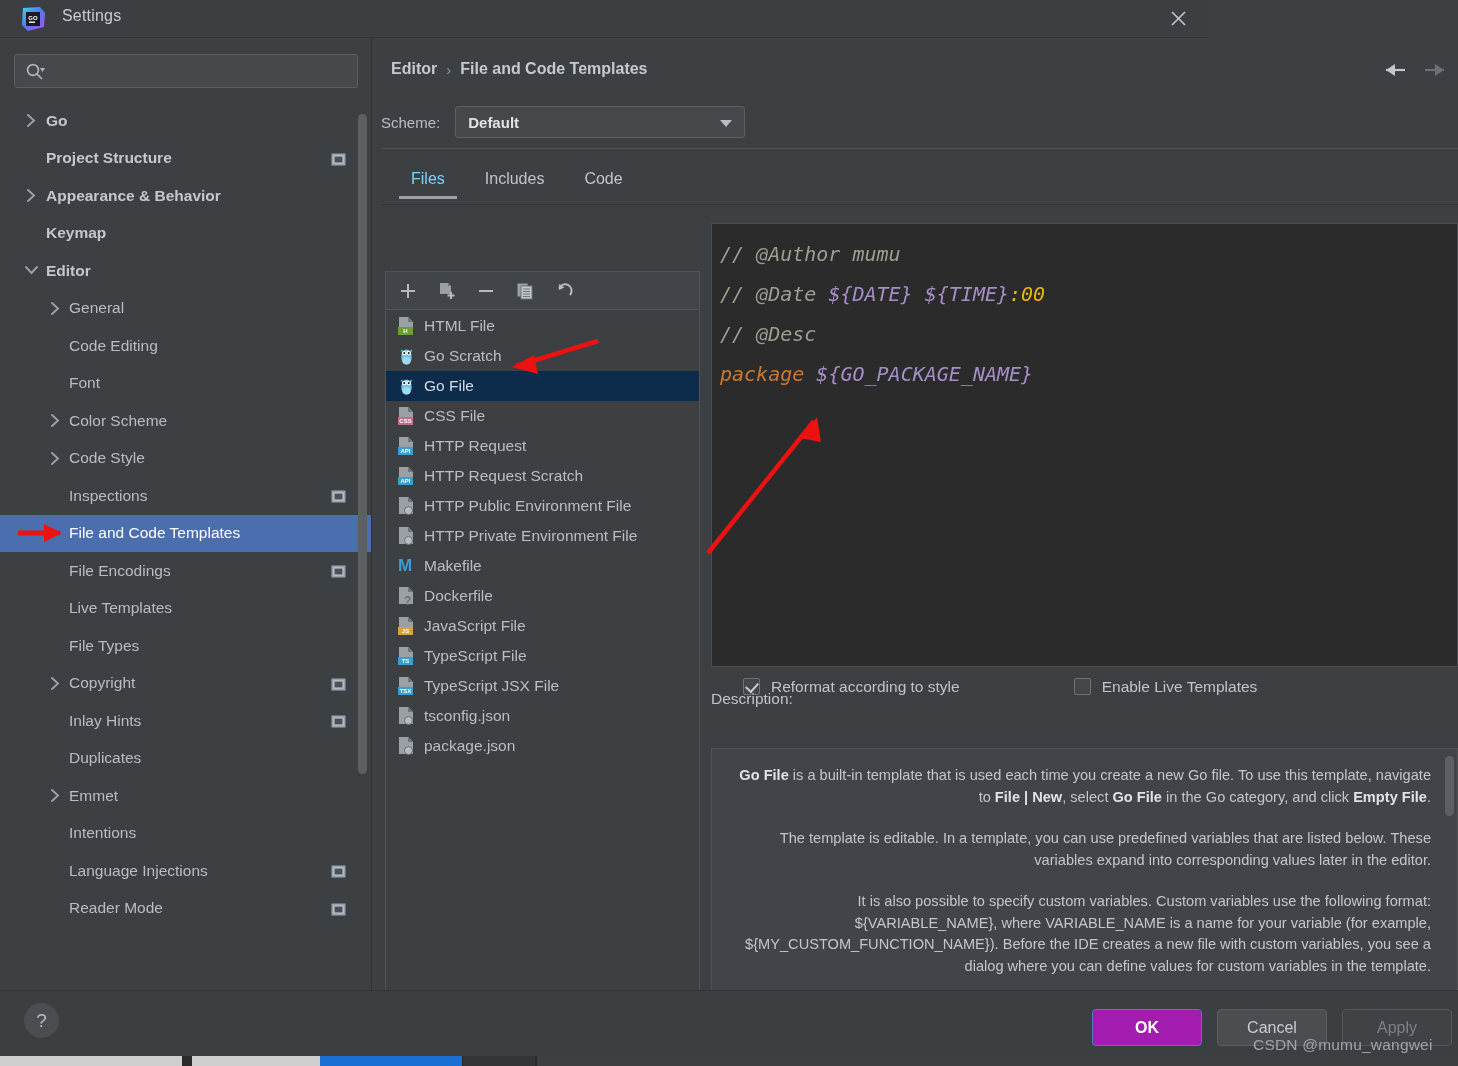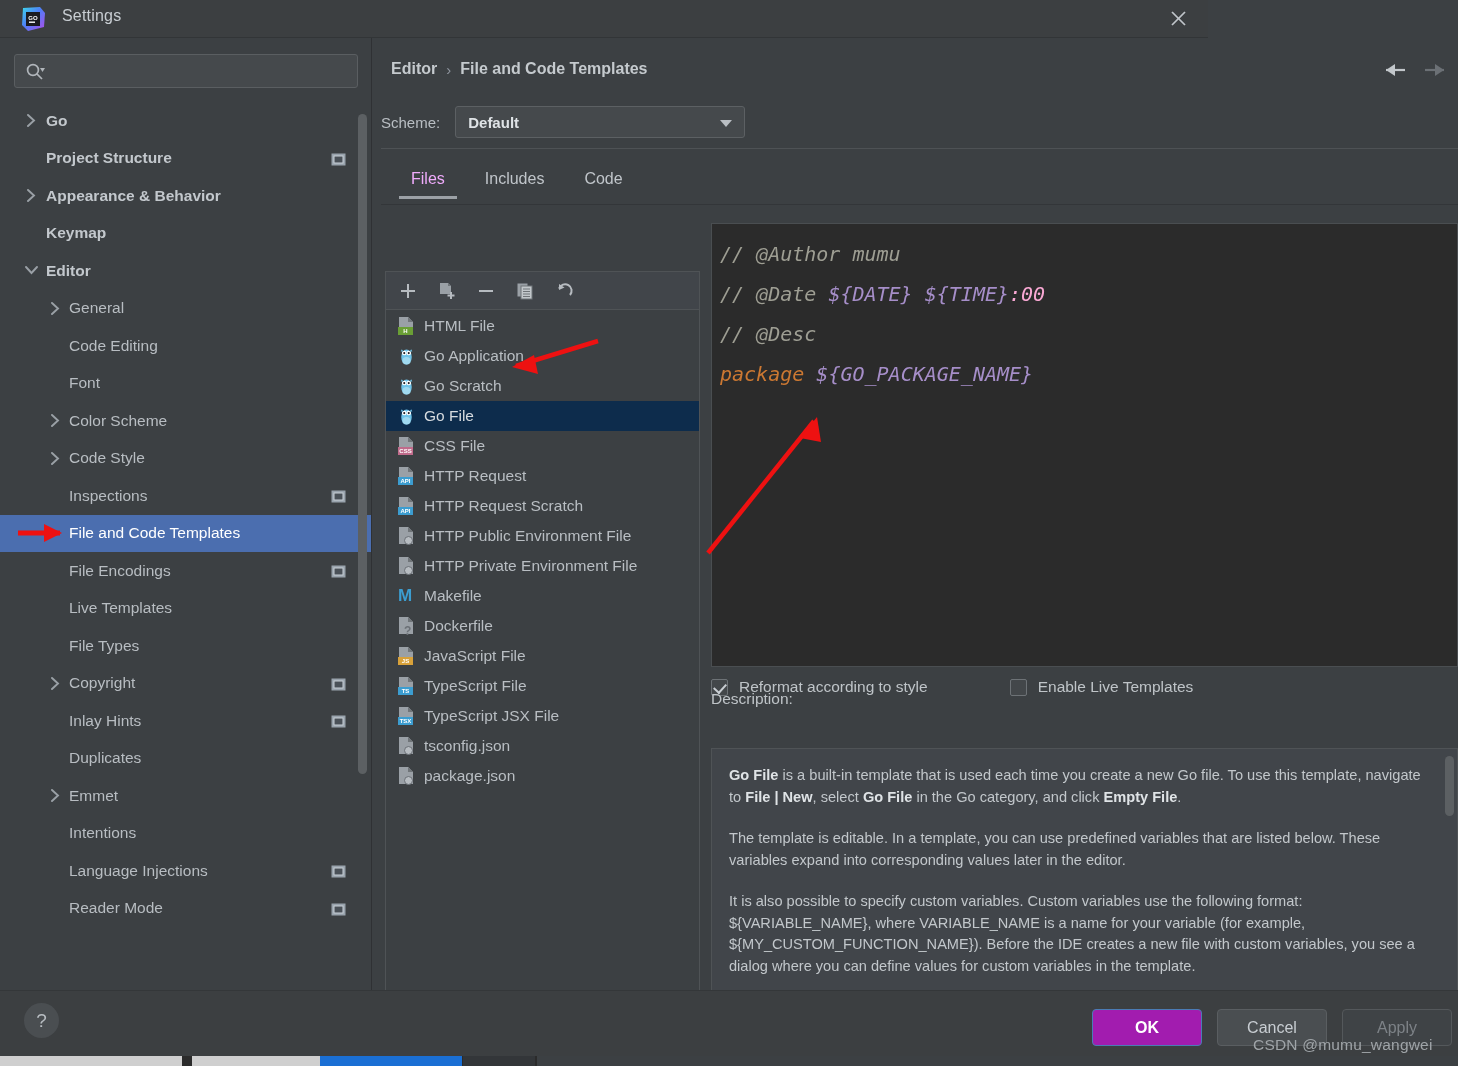--- a/index.html
+++ b/index.html
@@ -136,21 +136,21 @@
     position: absolute; left: 8px; top: 110px; width: 1077px; height: 1px;
     background: #4e5255;
   }
 
   
   #tabs { position: absolute; left: 18px; top: 126px; display: flex; }
   .tab {
     padding: 6px 20px 11px 20px;
     font-size: 16px; color: #c0c5ca; cursor: pointer; position: relative;
   }
-  .tab.active { color: #f0abfc; }
+  .tab.active { color: #7dd3fc; }
   .tab.active::after {
     content: ""; position: absolute; left: 8px; right: 8px; bottom: 0;
     height: 3px; background: #9ca1a6;
   }
   #tabs-underline {
     position: absolute; left: 8px; top: 166px; width: 1077px; height: 1px;
     background: #333639;
   }
 
   
@@ -229,25 +229,25 @@
     overflow: hidden;
   }
   .code-line {
     font-family: "DejaVu Sans Mono", monospace;
     font-size: 20px; line-height: 40px;
     white-space: pre; color: #a0a0a0; font-style: italic;
   }
   .c-comment { color: #9e9e93; }
   .c-var     { color: #a68ec9; }
   .c-kw      { color: #cc7832; }
-  .c-plain   { color: #f9a8d4; }
+  .c-plain   { color: #eab308; }
 
   
   #opt-row { position: absolute; left: 338px; top: 640px; display: flex; }
-  .cbx { display: flex; align-items: center; cursor: pointer; }
+  .cbx { display: flex; align-items: flex-start; cursor: pointer; margin-left: 32px; }
   .cbx .box {
     width: 17px; height: 17px;
     border: 1px solid #6d7276; background: #43474a;
     border-radius: 2px; margin-right: 11px;
     position: relative; flex: 0 0 17px;
   }
   .cbx .box.checked::after {
     content: ""; position: absolute;
     left: 4px; top: 1px; width: 6px; height: 10px;
     border-right: 2px solid #c8cdd2; border-bottom: 2px solid #c8cdd2;
@@ -260,21 +260,21 @@
     font-size: 15.5px; color: #bfc4c8;
   }
   #desc-panel {
     position: absolute; left: 338px; top: 710px; width: 747px; height: 263px;
     background: #41454a;
     border: 1px solid #4f5356;
     overflow: hidden;
   }
   #desc-body {
     padding: 16px 26px 0 17px;
-    font-size: 14.6px; line-height: 21.5px; color: #c2c7cb;
+    font-size: 14.6px; line-height: 21.5px; color: #c2c7cb; text-align: right;
   }
   #desc-body p { margin: 0 0 20px 0; }
   #desc-body b { color: #dfe3e6; }
   #desc-scroll-thumb {
     position: absolute; right: 3px; top: 7px; width: 9px; height: 60px;
     background: #5c6063; border-radius: 5px; cursor: pointer;
   }
 
   
   #footer {
@@ -612,35 +612,20 @@
                 <ellipse cx="8" cy="10.5" rx="5.6" ry="8" fill="#6fc3e8"></ellipse>
                 <ellipse cx="8" cy="14.5" rx="4.4" ry="4" fill="#9fd9f0"></ellipse>
                 <circle cx="5.6" cy="6.3" r="2.5" fill="#ffffff"></circle>
                 <circle cx="10.4" cy="6.3" r="2.5" fill="#ffffff"></circle>
                 <circle cx="5.6" cy="6.4" r="1.1" fill="#1b1b1f"></circle>
                 <circle cx="10.4" cy="6.4" r="1.1" fill="#1b1b1f"></circle>
                 <path d="M3 2.4 L4.6 4.6 L1.8 4.6 Z" fill="#6fc3e8"></path>
                 <path d="M13 2.4 L14.2 4.6 L11.4 4.6 Z" fill="#6fc3e8"></path>
               </svg>
             </span>
-            <span>Go Application</span>
-          </div>
-          <div class="li">
-            <span class="ico">
-              <svg class="gopher" viewBox="0 0 16 19">
-                <ellipse cx="8" cy="10.5" rx="5.6" ry="8" fill="#6fc3e8"></ellipse>
-                <ellipse cx="8" cy="14.5" rx="4.4" ry="4" fill="#9fd9f0"></ellipse>
-                <circle cx="5.6" cy="6.3" r="2.5" fill="#ffffff"></circle>
-                <circle cx="10.4" cy="6.3" r="2.5" fill="#ffffff"></circle>
-                <circle cx="5.6" cy="6.4" r="1.1" fill="#1b1b1f"></circle>
-                <circle cx="10.4" cy="6.4" r="1.1" fill="#1b1b1f"></circle>
-                <path d="M3 2.4 L4.6 4.6 L1.8 4.6 Z" fill="#6fc3e8"></path>
-                <path d="M13 2.4 L14.2 4.6 L11.4 4.6 Z" fill="#6fc3e8"></path>
-              </svg>
-            </span>
             <span>Go Scratch</span>
           </div>
           <div class="li selected">
             <span class="ico">
               <svg class="gopher" viewBox="0 0 16 19">
                 <ellipse cx="8" cy="10.5" rx="5.6" ry="8" fill="#6fc3e8"></ellipse>
                 <ellipse cx="8" cy="14.5" rx="4.4" ry="4" fill="#9fd9f0"></ellipse>
                 <circle cx="5.6" cy="6.3" r="2.5" fill="#ffffff"></circle>
                 <circle cx="10.4" cy="6.3" r="2.5" fill="#ffffff"></circle>
                 <circle cx="5.6" cy="6.4" r="1.1" fill="#1b1b1f"></circle>

